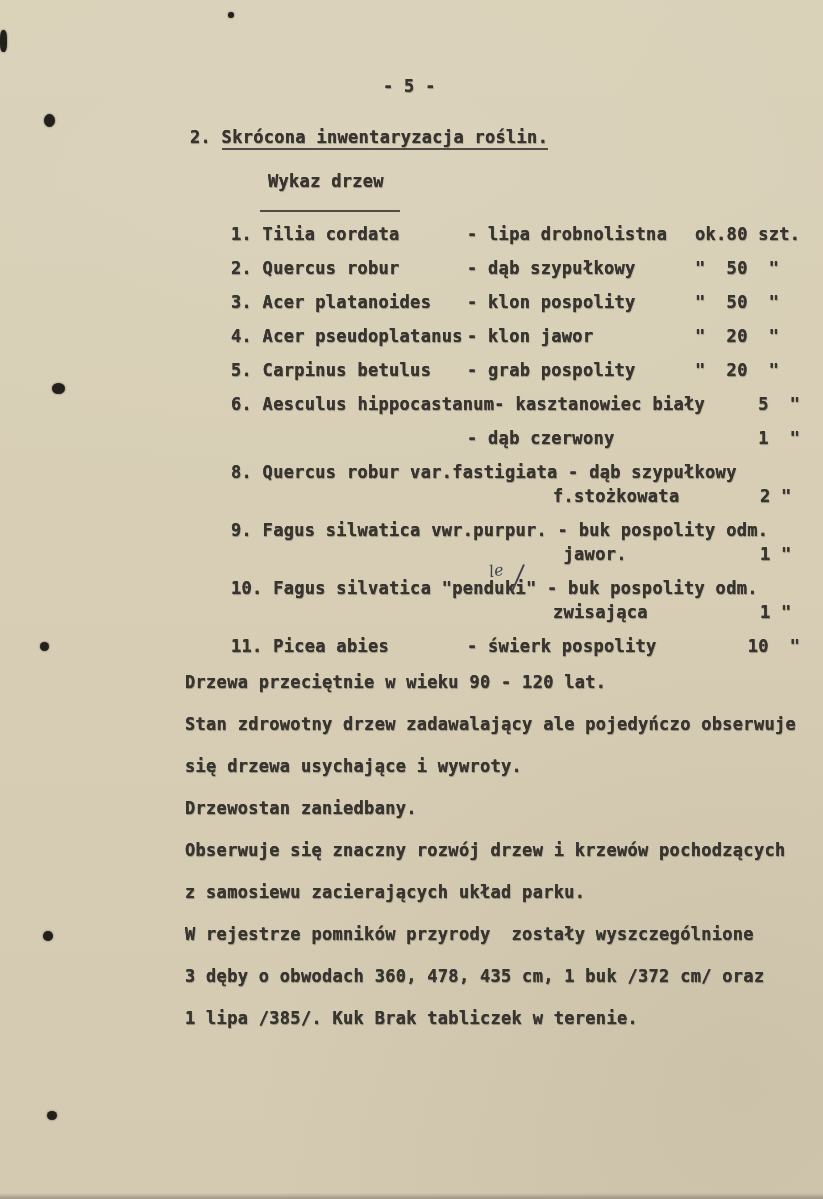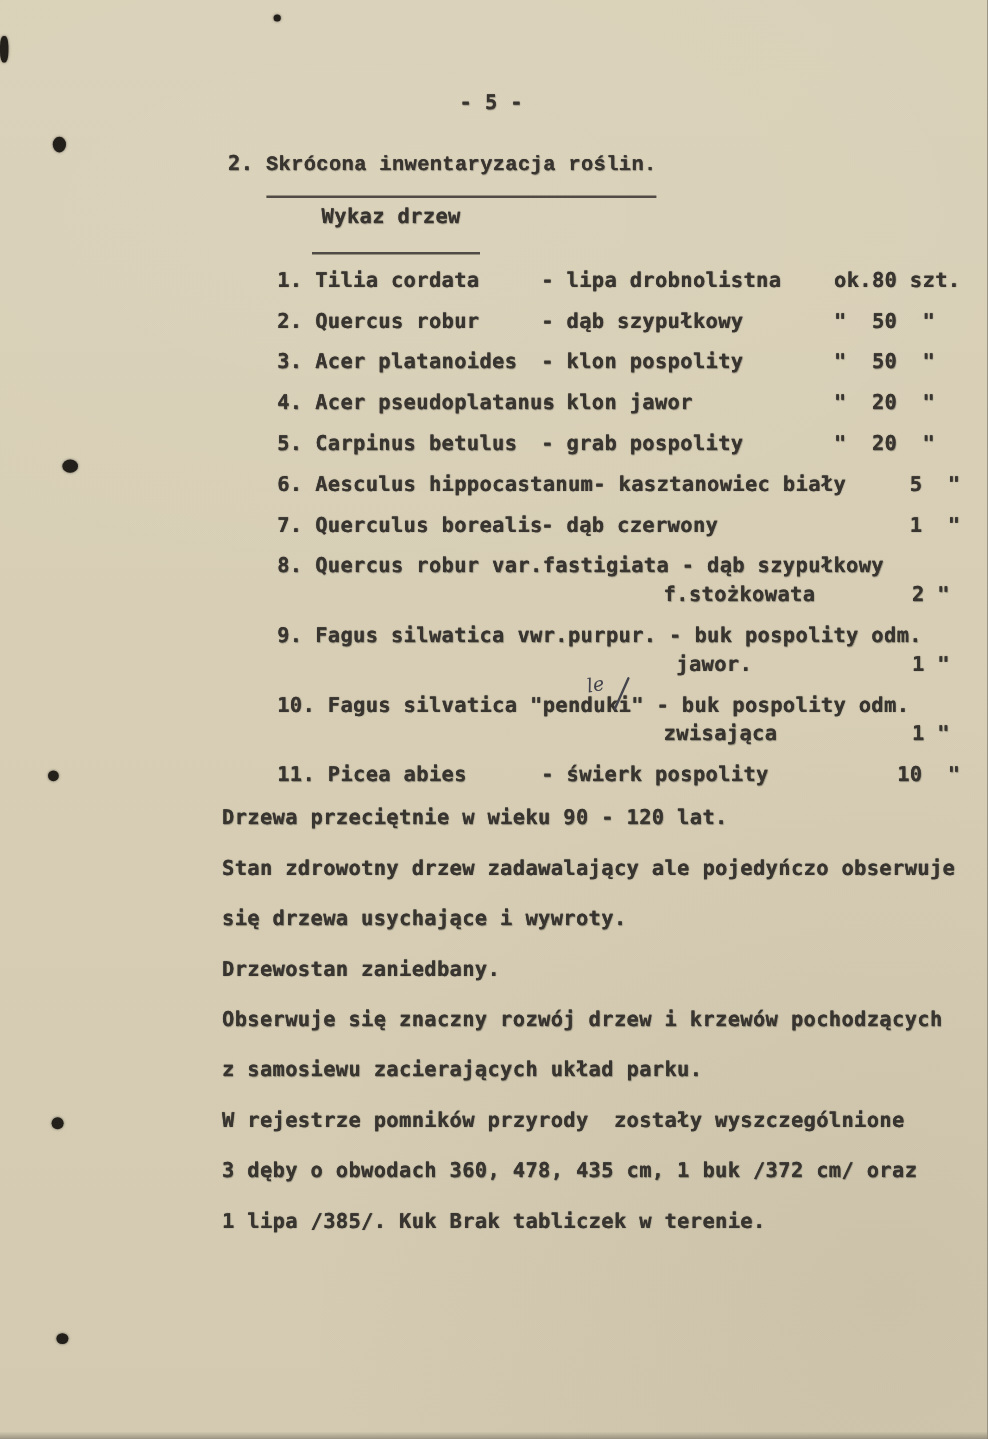--- a/index.html
+++ b/index.html
@@ -17,31 +17,31 @@
     letter-spacing:0.3px;
     color:#383430;
     overflow:hidden;
   }
   .paper *{box-sizing:border-box;}
   .ink{
     text-shadow:0 0 0.6px rgba(48,44,38,0.85), 0.5px 0.5px 0.8px rgba(48,44,38,0.4);
   }
   .pagenum{position:absolute;left:383px;top:76px;white-space:pre;}
   .heading{position:absolute;left:190px;top:127px;white-space:pre;}
-  .ul{border-bottom:2px solid rgba(56,52,48,0.85);padding-bottom:15px;font-family:Liberation Mono, monospace;}
+  .ul{border-bottom:2px solid rgba(56,52,48,0.85);padding-bottom:1px;}
   .subheading{
     position:absolute;left:260px;top:171px;white-space:pre;
     padding:0 16px 19px 8px;
     border-bottom:2px solid rgba(56,52,48,0.85);
   }
   .tree-list{position:absolute;left:195px;top:222px;width:625px;}
   .row{position:relative;margin-bottom:10px;}
   .line{position:relative;height:24px;line-height:24px;white-space:pre;}
   .left{position:absolute;left:0;top:0;white-space:pre;margin-left:36px;}
-  .mid{position:absolute;left:256px;top:0;white-space:pre;}
+  .mid{position:absolute;left:272px;top:0;white-space:pre;}
   .qty{position:absolute;left:500px;top:0;white-space:pre;}
   .mid2{position:absolute;left:358px;top:0;white-space:pre;}
   .qty2{position:absolute;left:565px;top:0;white-space:pre;}
   .handnote{
     position:absolute;left:294px;top:-17px;
     font-family:"DejaVu Serif","Liberation Serif",serif;
     font-style:italic;font-weight:normal;font-size:16px;
     color:#43434d;transform:rotate(-10deg);
     text-shadow:none;letter-spacing:0;
   }
@@ -93,21 +93,21 @@
       <div class="row">
         <div class="line"><span class="left">4. Acer pseudoplatanus</span><span class="mid">- klon jawor</span><span class="qty">"  20  "</span></div>
       </div>
       <div class="row">
         <div class="line"><span class="left">5. Carpinus betulus</span><span class="mid">- grab pospolity</span><span class="qty">"  20  "</span></div>
       </div>
       <div class="row">
         <div class="line"><span class="left">6. Aesculus hippocastanum- kasztanowiec biały</span><span class="qty">      5  "</span></div>
       </div>
       <div class="row">
-        <div class="line"><span class="left">7. Querculus borealis</span><span class="mid">- dąb czerwony</span><span class="qty">      1  "</span></div>
+        <div class="line"><span class="mid">- dąb czerwony</span><span class="qty">      1  "</span></div>
       </div>
       <div class="row">
         <div class="line"><span class="left">8. Quercus robur var.fastigiata - dąb szypułkowy</span></div>
         <div class="line"><span class="mid2">f.stożkowata</span><span class="qty2">2 "</span></div>
       </div>
       <div class="row">
         <div class="line"><span class="left">9. Fagus silwatica vwr.purpur. - buk pospolity odm.</span></div>
         <div class="line"><span class="mid2"> jawor.</span><span class="qty2">1 "</span></div>
       </div>
       <div class="row">

